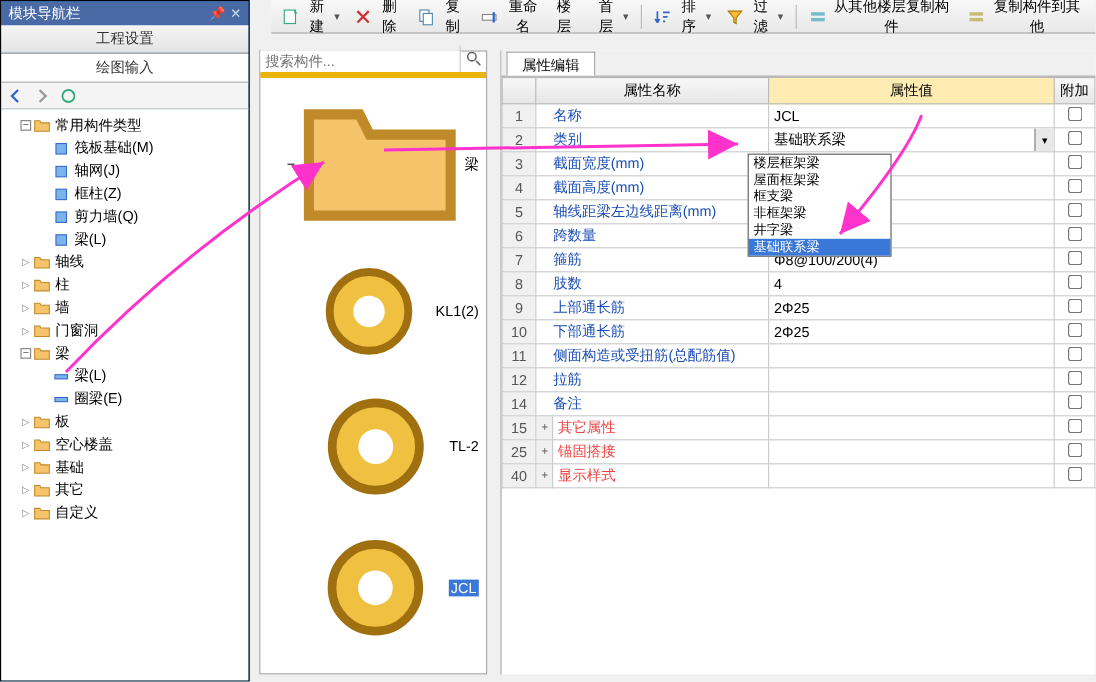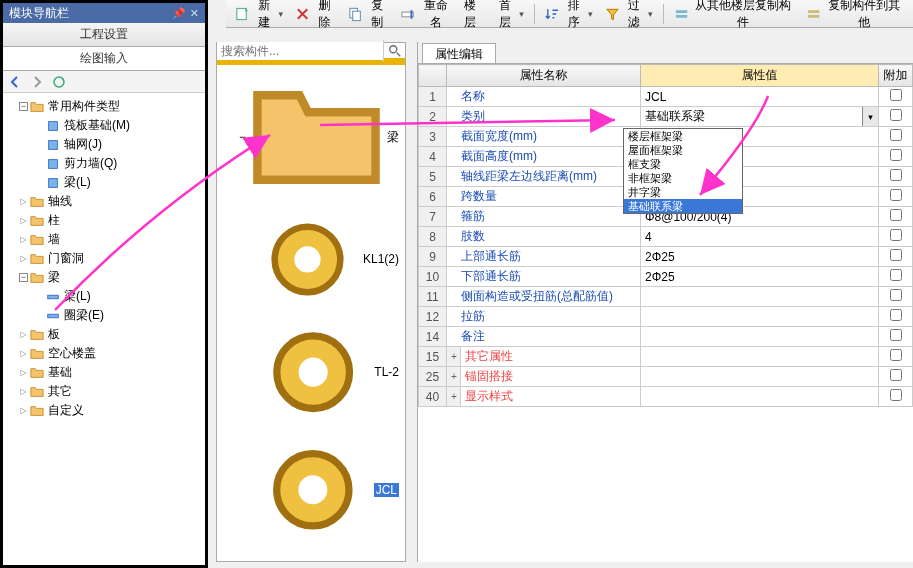--- a/index.html
+++ b/index.html
@@ -6,41 +6,41 @@
   body { font-family: "Microsoft YaHei", SimSun, sans-serif; font-size: 12px; background: #f0f0f0; width: 913px; height: 568px; overflow: hidden; position: relative; }
   
   
   .top-toolbar { height: 28px; background: linear-gradient(#f8f8f8, #e8e8e8); border-bottom: 1px solid #aaa; display: flex; align-items: center; padding: 0 4px; gap: 2px; position: absolute; top: 0; left: 226px; right: 0; }
   .top-toolbar .btn { display: inline-flex; align-items: center; gap: 3px; padding: 2px 5px; font-size: 12px; background: transparent; border: none; cursor: pointer; }
   .top-toolbar .sep { width: 1px; height: 20px; background: #bbb; margin: 0 3px; }
   .top-toolbar .arrow { font-size: 9px; color: #555; }
   .icon16 { width: 16px; height: 16px; display: inline-block; }
   
   
-  .left-panel { position: absolute; left: 0; top: 0; width: 208px; height: 568px; background: #0369a1; border: 3px solid #000000; display:flex; flex-direction:column; }
+  .left-panel { position: absolute; left: 0; top: 0; width: 208px; height: 568px; background: #0369a1; border: 1px solid #000000; display:flex; flex-direction:column; }
   .panel-title { background: #4a6aa5; color: #fff; font-size: 12px; padding: 2px 6px; height: 20px; display: flex; align-items: center; justify-content: space-between; }
   .panel-title .ctrl { display:flex; gap:4px; }
   .panel-title .ctrl span { cursor:pointer; font-size:11px; color:#cde;}
   .panel-tab { background: linear-gradient(#f5f5f5,#e3e3e3); border-bottom:1px solid #aaa; text-align:center; padding:3px 0; font-size:12px; color:#333; }
   .panel-tab.active { background:#fff; }
   .tab-stack { display:flex; flex-direction:column; }
   .mini-tools { height:22px; background:#f4f4f4; border-bottom:1px solid #ccc; display:flex; align-items:center; padding:0 4px; gap:6px;}
   .mini-tools .ico { width:16px; height:16px; display:inline-block; cursor:pointer;}
   
   .tree { flex:1; overflow:auto; background:#fff; padding:4px 2px; }
   .tree ul { list-style:none; padding-left:14px; }
   .tree li { padding:1px 0; white-space:nowrap; display:flex; align-items:center; gap:2px; cursor:pointer;}
   .tree .exp { width:9px; height:9px; border:1px solid #888; font-size:9px; line-height:7px; text-align:center; color:#555; background:#fff; cursor:pointer; flex:0 0 auto;}
   .tree .noexp { width:11px; display:inline-block; }
   .tree .ficon { width:14px; height:14px; display:inline-block; }
   .tree .lbl { padding:0 2px; }
   
   
   .mid-panel { position:absolute; left:216px; top:42px; width:190px; height:520px; background:#fff; border:1px solid #aaa;}
-  .search-row { height:22px; border-bottom:7px solid #eab308; display:flex; align-items:center; }
+  .search-row { height:22px; border-bottom:5px solid #eab308; display:flex; align-items:flex-end; }
   .search-row input { flex:1; border:none; padding:2px 4px; font-size:12px; color:#999; }
   .search-row .sbtn { width:22px; height:22px; display:flex; align-items:center; justify-content:center; border-left:1px solid #ccc; cursor:pointer;}
   .mid-tree { padding:4px 6px; }
   .mid-tree ul { list-style:none; padding-left:16px; }
   .mid-tree li { padding:1px 0; display:flex; align-items:center; gap:3px; cursor:pointer; white-space:nowrap;}
   .mid-tree .sel .lbl { background:#3a78d8; color:#fff; padding:0 2px;}
   
   
   .right-panel { position:absolute; left:417px; top:42px; right:0; height:520px; background:#fff; border-left:1px solid #aaa;}
   .rp-tab { height:22px; background:#f0f0f0; display:flex; border-bottom:1px solid #aaa;}
@@ -177,20 +177,27 @@
               <rect x="3" y="3" width="10" height="10" fill="#7ab4e8" stroke="#36c"></rect>
             </svg>
     <span class="lbl">筏板基础(M)</span>
           </li>
           <li>
             <span class="noexp"></span>
     <svg class="ficon" viewBox="0 0 16 16">
               <rect x="3" y="3" width="10" height="10" fill="#7ab4e8" stroke="#36c"></rect>
             </svg>
     <span class="lbl">轴网(J)</span>
+          </li>
+          <li>
+            <span class="noexp"></span>
+    <svg class="ficon" viewBox="0 0 16 16">
+              <rect x="3" y="3" width="10" height="10" fill="#7ab4e8" stroke="#36c"></rect>
+            </svg>
+    <span class="lbl">框柱(Z)</span>
           </li>
           <li>
             <span class="noexp"></span>
     <svg class="ficon" viewBox="0 0 16 16">
               <rect x="3" y="3" width="10" height="10" fill="#7ab4e8" stroke="#36c"></rect>
             </svg>
     <span class="lbl">剪力墙(Q)</span>
           </li>
           <li>
             <span class="noexp"></span>

